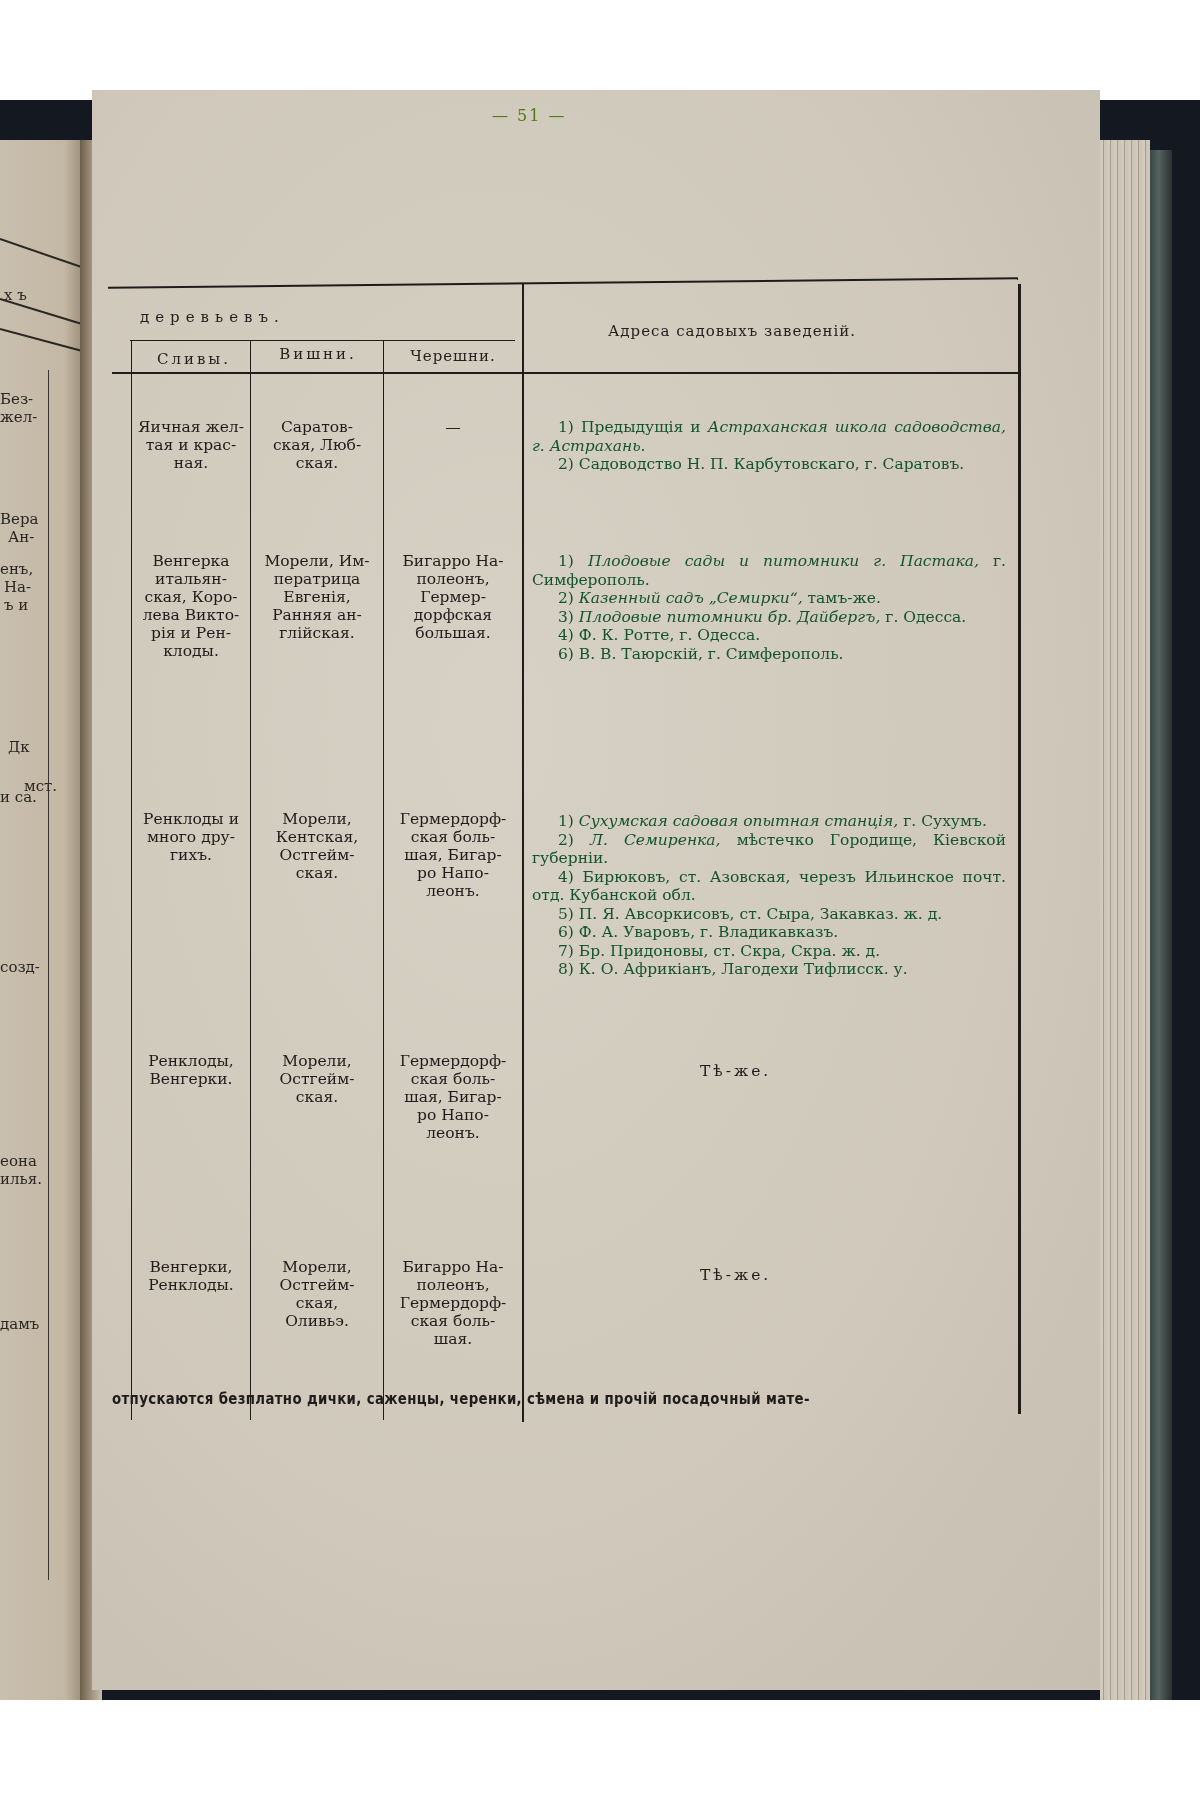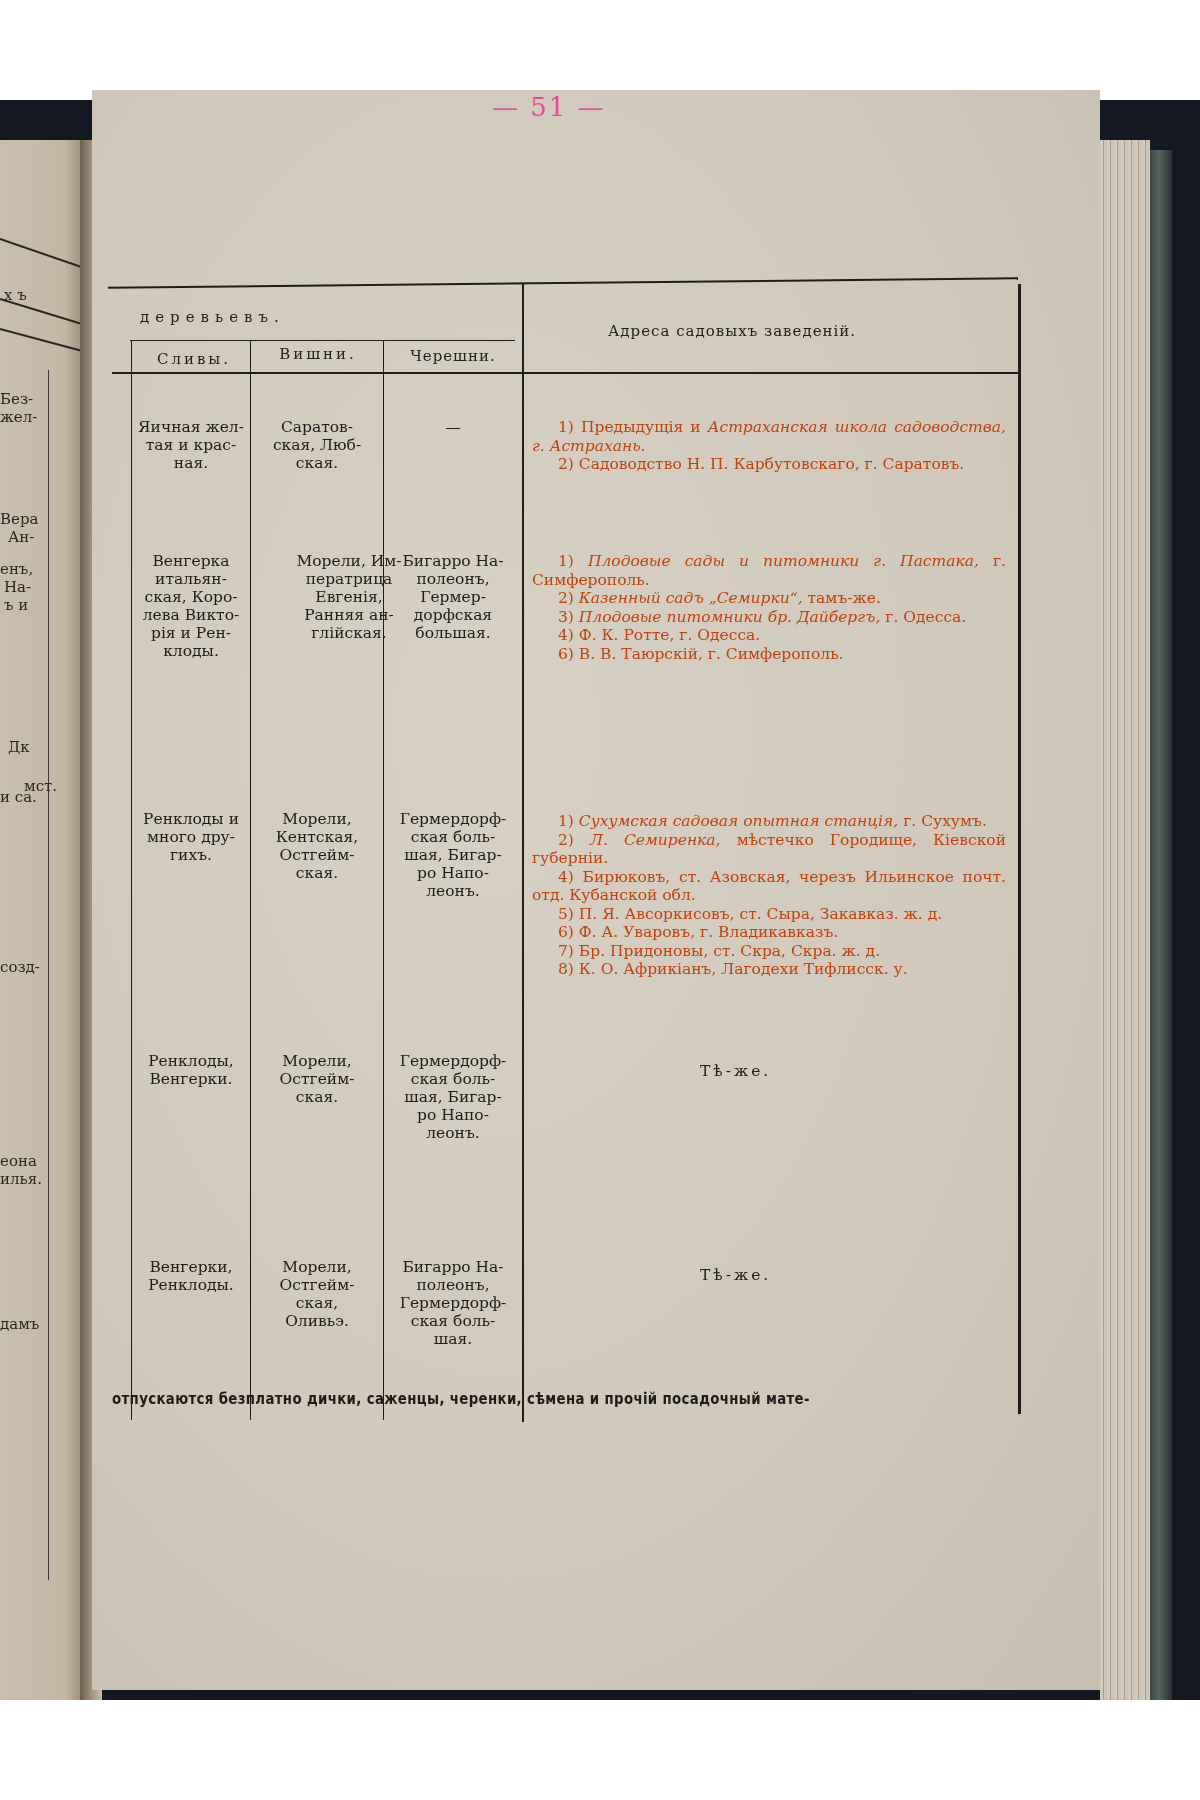--- a/index.html
+++ b/index.html
@@ -35,30 +35,30 @@
   }
   .page-edges {
     position:absolute; left:1100px; top:40px; width:50px; height:1580px;
     background:repeating-linear-gradient(90deg,#d2cabd 0 3px,#a79d8d 3px 4px,#cdc5b7 4px 7px);
   }
   .cover-edge {
     position:absolute; left:1150px; top:50px; width:22px; height:1560px;
     background:linear-gradient(90deg,#3a4745,#556360 40%,#2a3030);
   }
   .page-num {
-    position:absolute; left:492px; top:92px; font-size:26px; color:#ec4899;
+    position:absolute; left:492px; top:106px; font-size:16px; color:#4d7c0f;
     letter-spacing:2px;
   }
   .rule { position:absolute; background:#1f1c1a; }
   .cell-text {
     position:absolute; font-size:15.5px; line-height:18px; text-align:center; color:#1f1c1a;
   }
   .hdr { position:absolute; font-size:15px; color:#25211e; letter-spacing:3px; }
   .addr {
-    position:absolute; left:532px; width:474px; font-size:15.5px; line-height:18.5px; color:#c2410c;
+    position:absolute; left:532px; width:474px; font-size:15.5px; line-height:18.5px; color:#14532d;
     text-align:justify;
   }
   .addr p { margin:0; }
   .addr .it { font-style:italic; }
   .addr .first { text-indent:26px; }
   .same {
     position:absolute; left:700px; font-size:15.5px; letter-spacing:3px; color:#1f1c1a;
   }
   .footer-text {
     position:absolute; left:112px; top:1390px; font-size:15.5px; color:#1f1c1a; letter-spacing:0.4px;
@@ -134,21 +134,21 @@
     <div class="addr" style="top: 418px;">
       <p class="first"><span>1) </span><span>Предыдущія и </span><span class="it">Астраханская школа садоводства, г. Астрахань.</span></p>
       <p class="first"><span>2) </span><span>Садоводство Н. П. Карбутовскаго, г. Саратовъ.</span></p>
     </div>
     <div class="cell-text" style="left: 133px; top: 552px; width: 116px; white-space: pre-line;">Венгерка
 итальян-
 ская, Коро-
 лева Викто-
 рія и Рен-
 клоды.</div>
-    <div class="cell-text" style="left: 252px; top: 552px; width: 130px; white-space: pre-line; padding-left: 32px;">Морели, Им-
+    <div class="cell-text" style="left: 252px; top: 552px; width: 130px; white-space: pre-line;">Морели, Им-
 ператрица
 Евгенія,
 Ранняя ан-
 глійская.</div>
     <div class="cell-text" style="left: 385px; top: 552px; width: 136px; white-space: pre-line;">Бигарро На-
 полеонъ,
 Гермер-
 дорфская
 большая.</div>
     <div class="addr" style="top: 552px;">

